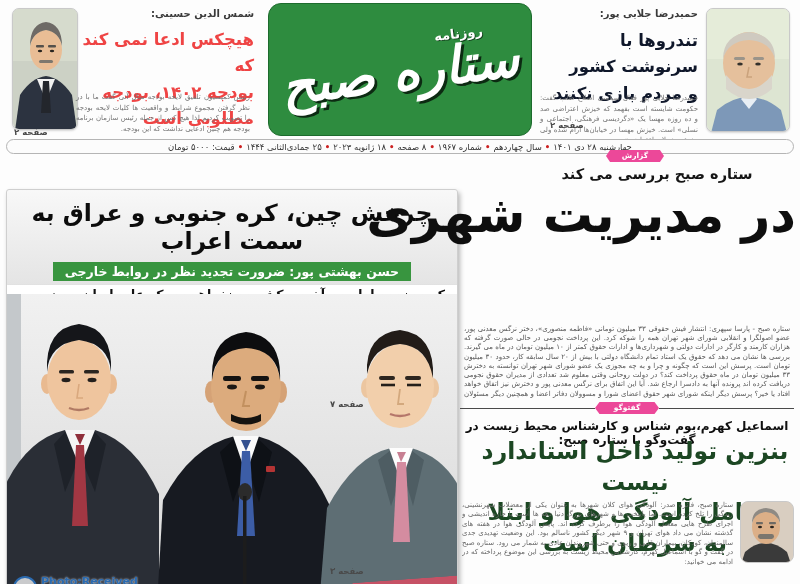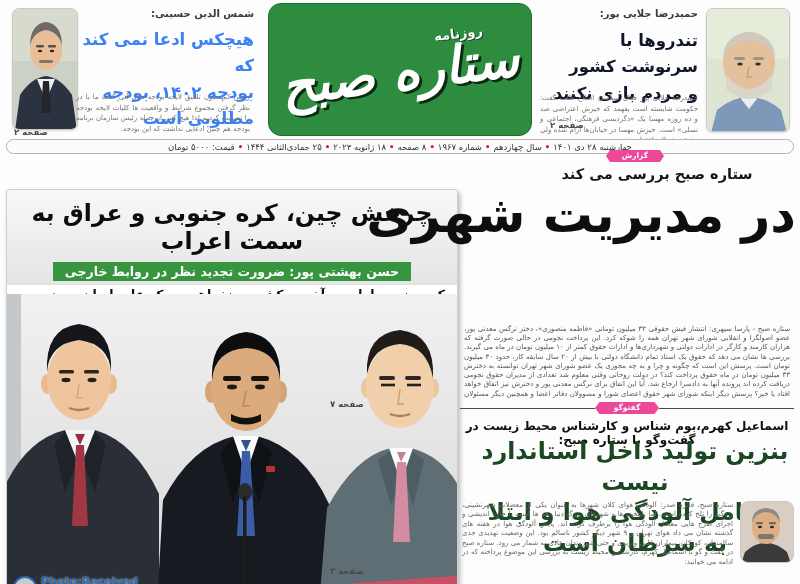--- a/index.html
+++ b/index.html
@@ -6,21 +6,21 @@
   html,body { background:#ffffff; }
   body { font-family:"DejaVu Sans", sans-serif; }
   .page { position:relative; width:800px; height:584px; background:#fdfdfd; overflow:hidden; }
 
   .abs { position:absolute; }
   .rtl { direction:rtl; unicode-bidi:embed; }
   .ltr { direction:ltr; }
 
   
   .kicker { font-size:10px; font-weight:bold; color:#3a3a3a; }
-  .top-headline { font-size:16.5px; font-weight:bold; line-height:1.6; color:#3b82f6; text-align:right; }
+  .top-headline { font-size:16.5px; font-weight:bold; line-height:1.6; color:#ef4444; text-align:right; }
   .top-headline.navy { color:#0f172a; }
   .top-body { font-size:7px; line-height:1.5; color:#737373; text-align:justify; }
   .page-ref { font-size:8.5px; font-weight:bold; color:#4a4a4a; }
 
   .photo-frame { border:1px solid #c9c9c9; border-radius:7px; overflow:hidden; background:#eee; box-shadow:0 1px 2px rgba(0,0,0,.15); }
   .photo-frame svg { display:block; }
 
   
   .masthead { left:268px; top:3px; width:264px; height:133px; background:#2e8c3f; border-radius:13px; border:1px solid #1d6b2d; overflow:hidden; }
   .masthead-label { position:absolute; right:48px; top:22px; color:#fff; font-size:13px; font-weight:bold; transform:rotate(-7deg); text-shadow:1px 1px 0 #14401d; }

